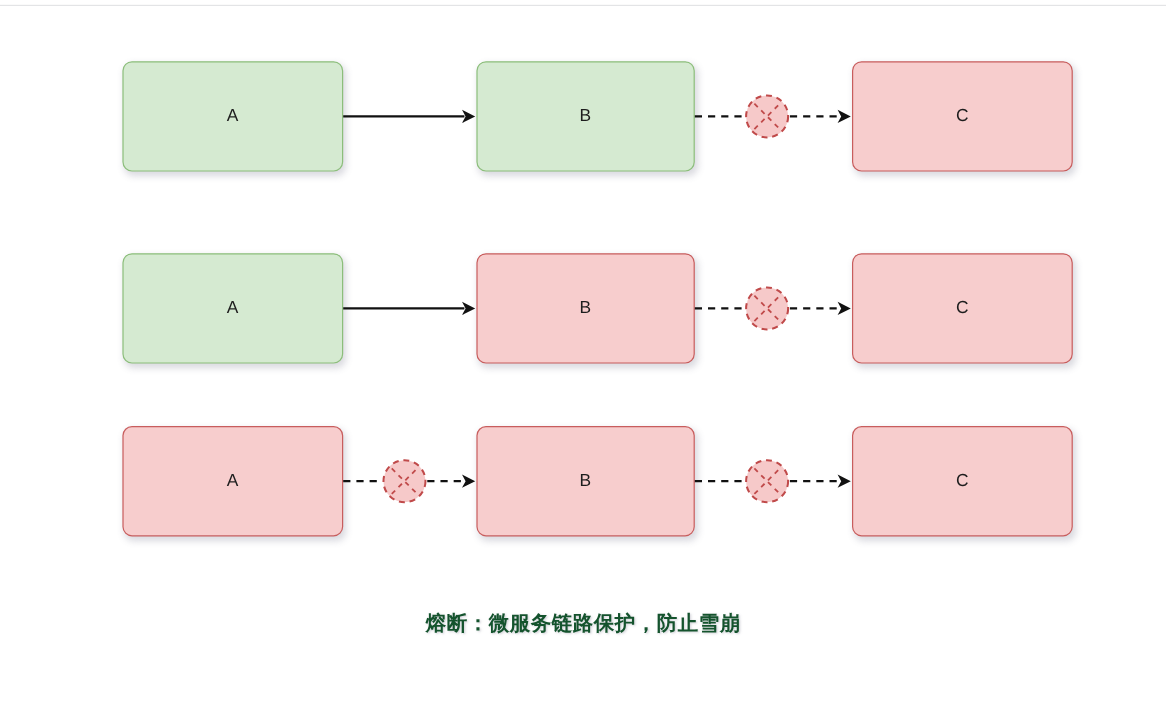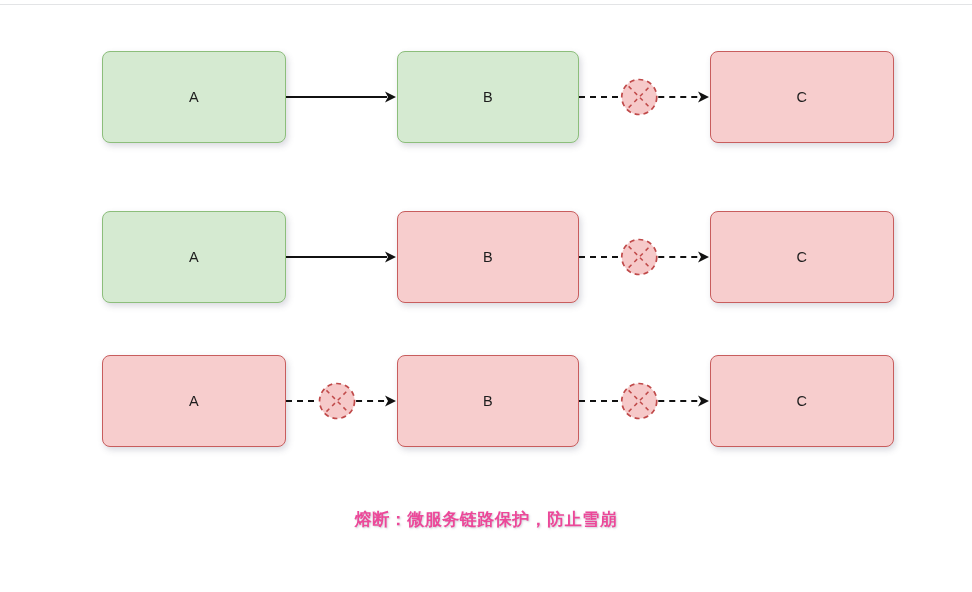--- a/index.html
+++ b/index.html
@@ -79,21 +79,21 @@
 
   
   .caption {
     position: absolute;
     left: 0;
     top: 508px;
     width: 972px;
     text-align: center;
     font-size: 17px;
     font-weight: bold;
-    color: #ec4899;
+    color: #14532d;
     letter-spacing: .5px;
     font-family: "DejaVu Sans", "Liberation Sans", sans-serif;
     text-shadow: 1px 1px 2px rgba(120,120,140,.35);
   }
 </style>
 </head>
 <body>
 
 <div id="canvas">
 

